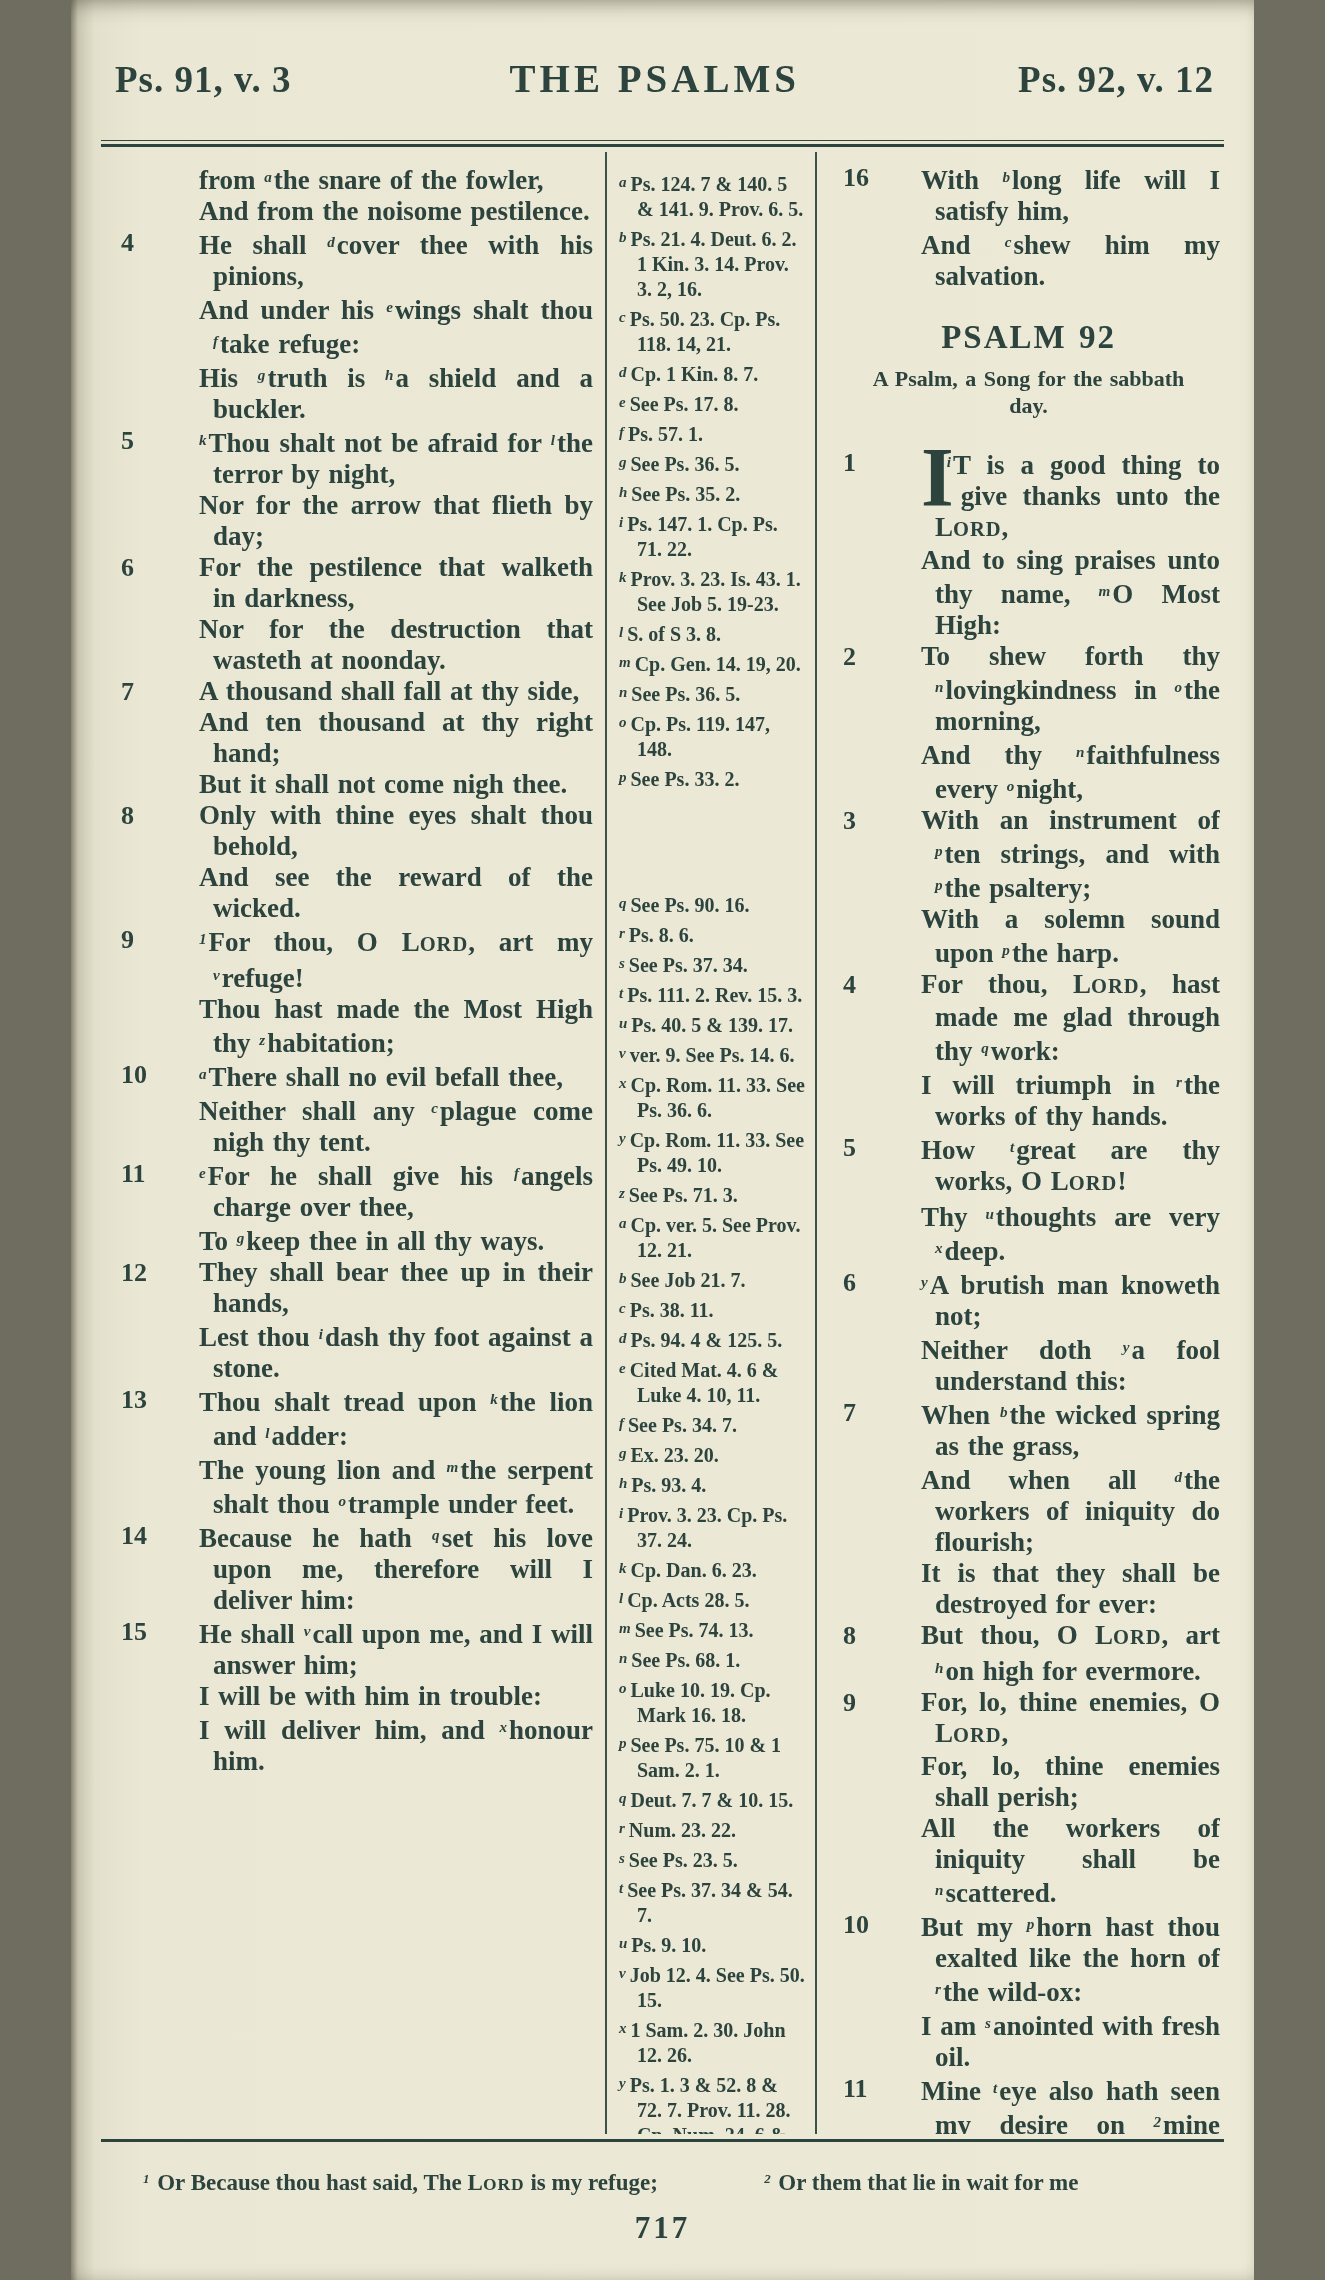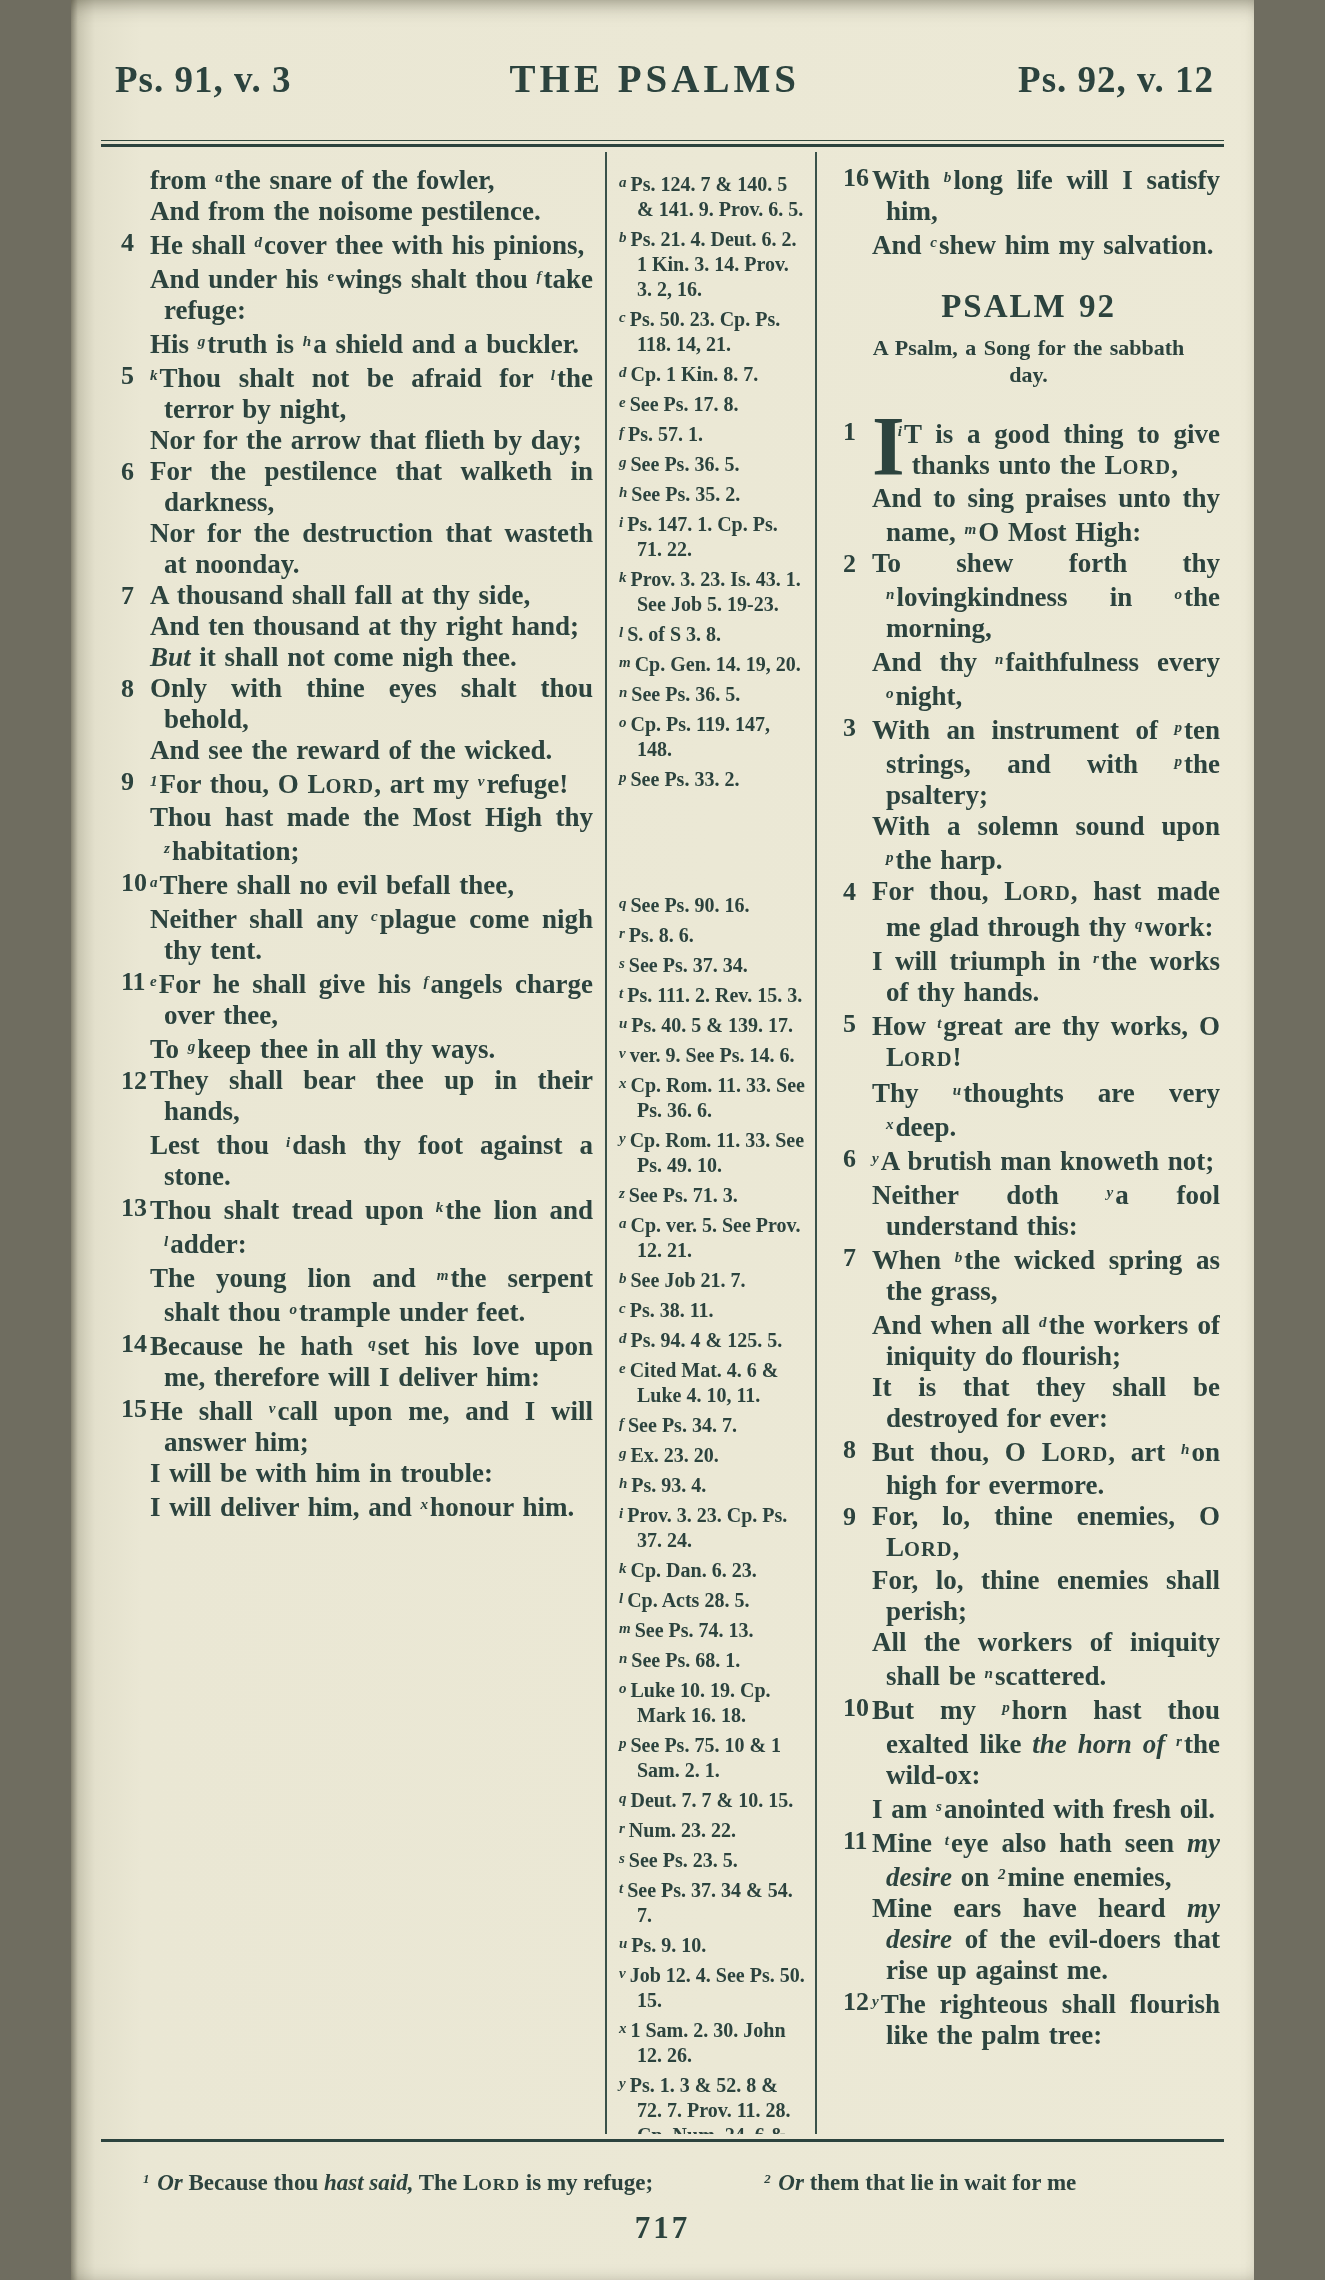--- a/index.html
+++ b/index.html
@@ -42,23 +42,23 @@
     overflow:hidden;
   }
   .col-right{
     flex:1;box-sizing:border-box;
     padding:10px 0 0 20px;
     font-size:27px;line-height:31px;word-spacing:2px;
     overflow:hidden;
   }
   .verse{position:relative;}
   .vnum{position:absolute;left:6px;top:0;font-size:26px;}
-  .pline{margin-left:35px;padding-left:14px;text-indent:-14px;text-align:justify;}
+  .pline{margin-left:84px;padding-left:14px;text-indent:-14px;text-align:justify;}
   .sup{font-size:0.56em;font-style:italic;vertical-align:7px;margin-right:2px;}
-  .it{font-style:italic;}
+  .it{}
   .sc .small{font-size:0.76em;letter-spacing:1px;}
   .dropcap{float:left;font-size:84px;line-height:56px;height:58px;margin:3px 7px 0 0;}
   .psalm-heading{text-align:center;font-size:33px;letter-spacing:2px;margin:30px 0 12px 0;}
   .psalm-subtitle{text-align:center;font-size:22px;line-height:27px;max-width:340px;margin:0 auto 28px auto;}
   .ref{margin-left:18px;text-indent:-18px;margin-bottom:3px;text-align:left;}
   .rsup{font-style:italic;font-size:15px;vertical-align:4px;margin-right:4px;}
   .ref-gap{height:96px;}
   .footrule{
     position:absolute;left:30px;right:30px;bottom:138px;
     border-top:3px solid #2c433e;

